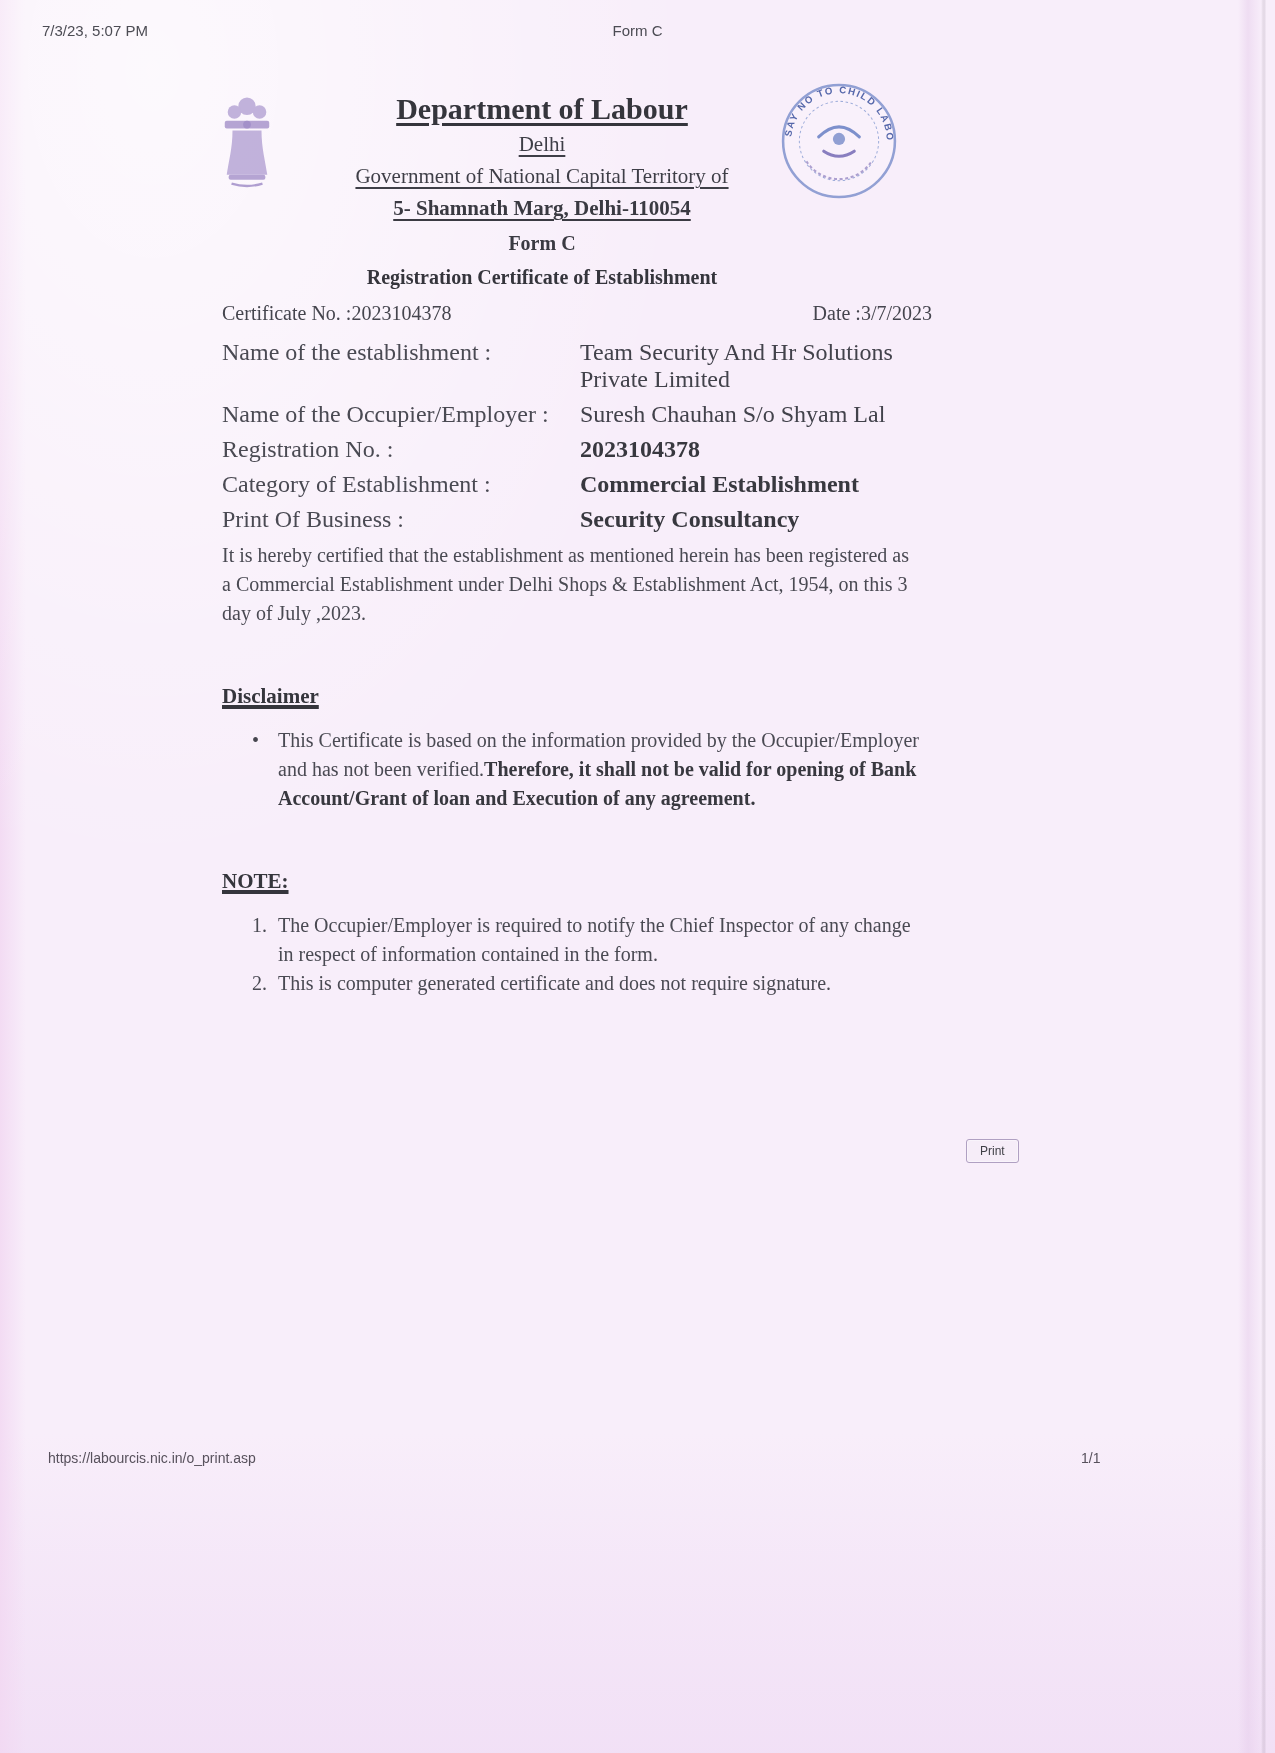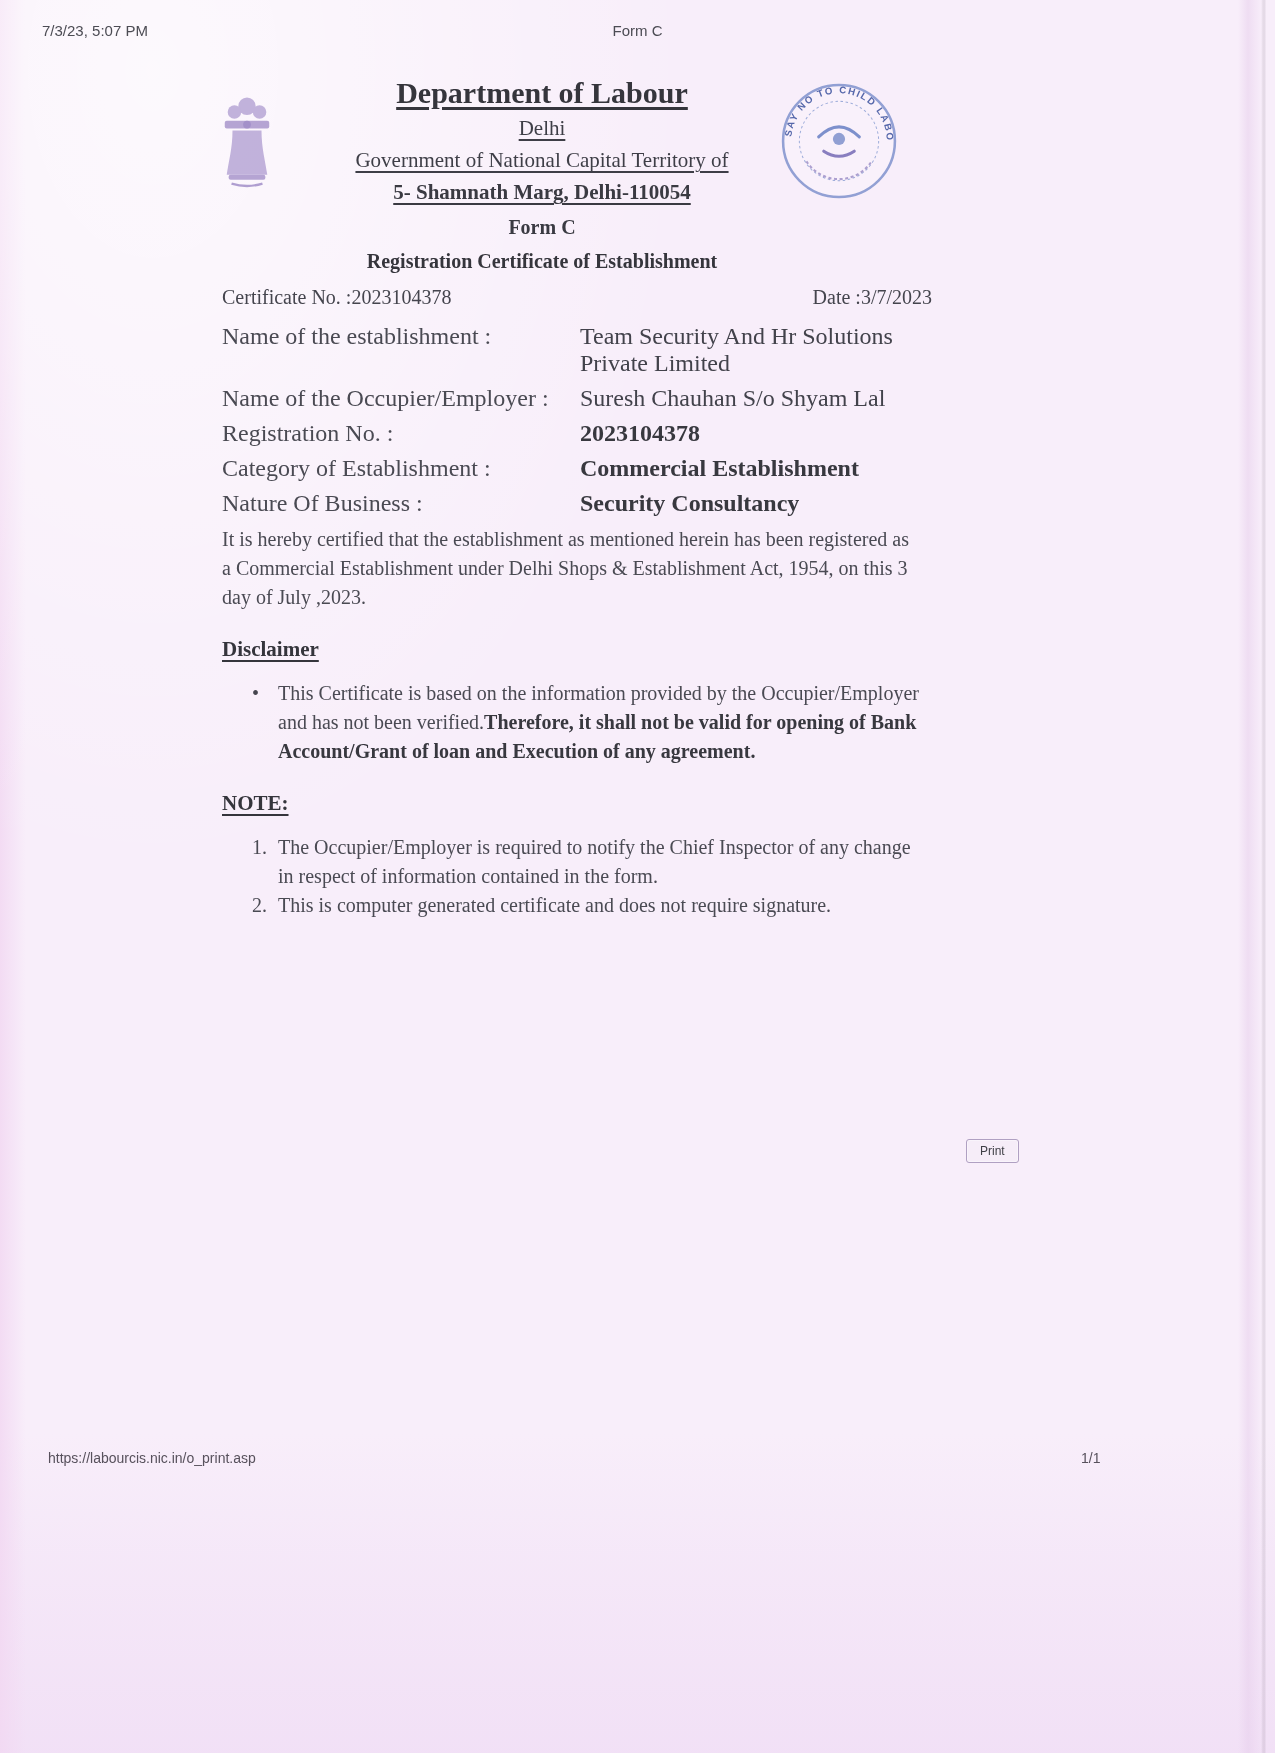--- a/index.html
+++ b/index.html
@@ -17,39 +17,39 @@
       linear-gradient(0deg, rgba(240,221,245,0.8) 0px, rgba(240,221,245,0.35) 200px, rgba(248,238,250,0) 320px);
     font-family:"Liberation Serif", serif;
     color:#45454e;
   }
   .sans{font-family:Liberation Sans, sans-serif;}
   .print-ts{position:absolute;top:22px;left:42px;font-size:15px;color:#4c4c54;}
   .print-title{position:absolute;top:22px;left:50%;transform:translateX(-50%);font-size:15px;color:#4c4c54;}
   .emblem{position:absolute;left:218px;top:92px;width:58px;height:100px;opacity:.8;}
   .seal{position:absolute;left:778px;top:80px;width:122px;height:122px;opacity:.88;}
 
-  .doc{position:absolute;left:222px;top:76px;width:710px;}
+  .doc{position:absolute;left:222px;top:92px;width:710px;}
   .hdr{width:640px;text-align:center;}
   .hdr .dept{font-size:30px;font-weight:bold;color:#35353c;line-height:34px;margin-bottom:4px;}
   .hdr .dept span, .hdr .gov span, .hdr .addr span{text-decoration:underline;text-underline-offset:4px;}
   .hdr .gov{font-size:21px;line-height:28px;color:#3e3e47;}
   .hdr .gov{margin-bottom:4px;}
   .hdr .addr{font-size:21px;font-weight:bold;line-height:28px;color:#3a3a42;margin-bottom:8px;}
   .hdr .formc{font-size:20px;font-weight:bold;color:#3a3a42;line-height:26px;margin-bottom:8px;}
   .hdr .ctitle{font-size:20px;font-weight:bold;color:#35353c;line-height:26px;margin-bottom:10px;}
 
   .certrow{display:flex;justify-content:space-between;font-size:20px;line-height:27px;margin-bottom:12px;color:#45454e;}
   .frow{display:flex;margin-bottom:8px;font-size:24px;line-height:27px;}
   .frow .lbl{width:358px;flex:none;color:#4a4a53;}
   .frow .val{width:330px;flex:none;color:#42424b;}
   .frow .val.b{font-weight:bold;color:#38383f;}
 
   .para{width:695px;font-size:20px;line-height:29px;color:#4a4a53;margin-top:6px;}
 
-  .sechead{margin-top:23px;font-size:21px;font-weight:bold;color:#35353c;line-height:28px;}
+  .sechead{margin-top:54px;font-size:21px;font-weight:bold;color:#35353c;line-height:28px;text-decoration:underline;}
   .sechead span{text-decoration:underline;text-underline-offset:4px;}
   .bullet-item{display:flex;margin-top:16px;margin-left:30px;width:678px;font-size:20px;line-height:29px;}
   .bullet-item .mark{width:26px;flex:none;color:#45454e;}
   .bullet-item .txt{width:650px;color:#4a4a53;}
   .bullet-item .txt .bold-part{font-weight:bold;color:#38383f;}
 
   .note-list{margin-top:16px;margin-left:30px;}
   .note-item{display:flex;font-size:20px;line-height:29px;color:#4a4a53;}
   .note-item .num{width:26px;flex:none;}
   .note-item .txt{width:650px;}
@@ -123,21 +123,21 @@
     </div>
     <div class="frow">
       <div class="lbl">Registration No. :</div>
       <div class="val b">2023104378</div>
     </div>
     <div class="frow">
       <div class="lbl">Category of Establishment :</div>
       <div class="val b">Commercial Establishment</div>
     </div>
     <div class="frow">
-      <div class="lbl">Nature Of Business :</div>
+      <div class="lbl">Print Of Business :</div>
       <div class="val b">Security Consultancy</div>
     </div>
 
     <div class="para">It is hereby certified that the establishment as mentioned herein has been registered as a Commercial Establishment under Delhi Shops &amp; Establishment Act, 1954, on this 3 day of July ,2023.</div>
 
     <div class="sechead"><span>Disclaimer</span></div>
     <div class="bullet-item">
       <span class="mark">•</span>
       <span class="txt"><span>This Certificate is based on the information provided by the Occupier/Employer and has not been verified.</span><span class="bold-part">Therefore, it shall not be valid for opening of Bank Account/Grant of loan and Execution of any agreement.</span></span>
     </div>

